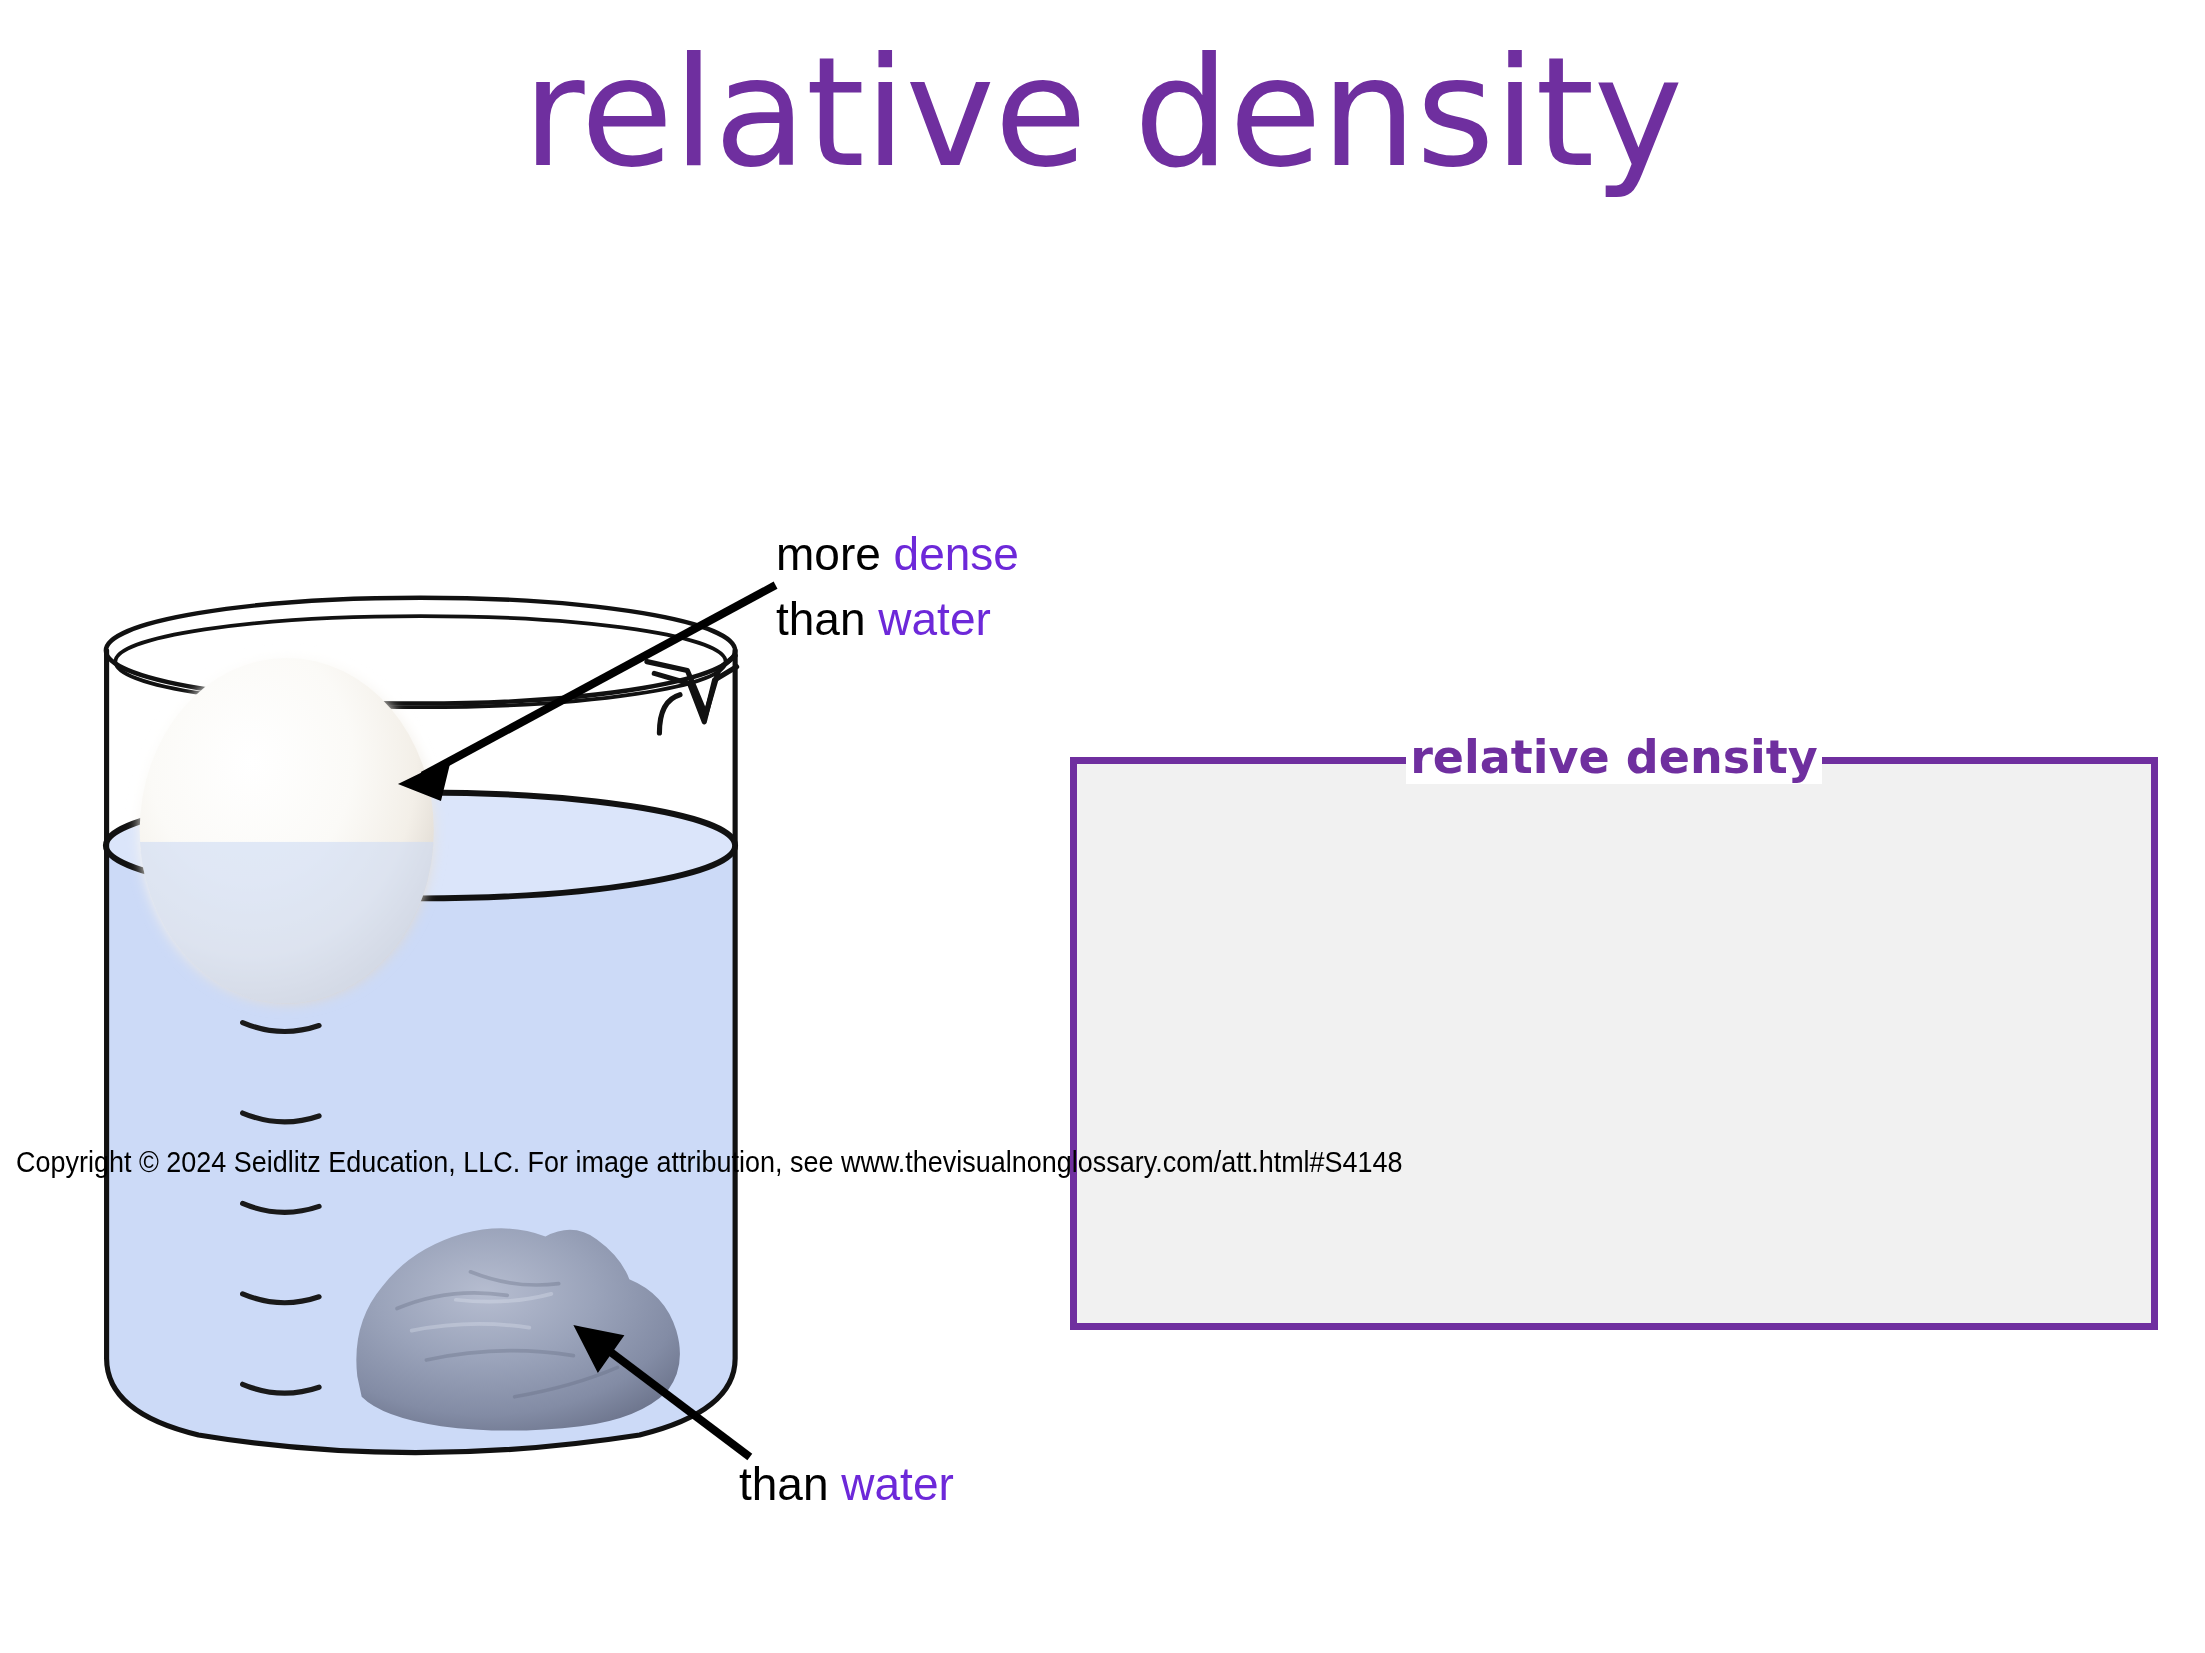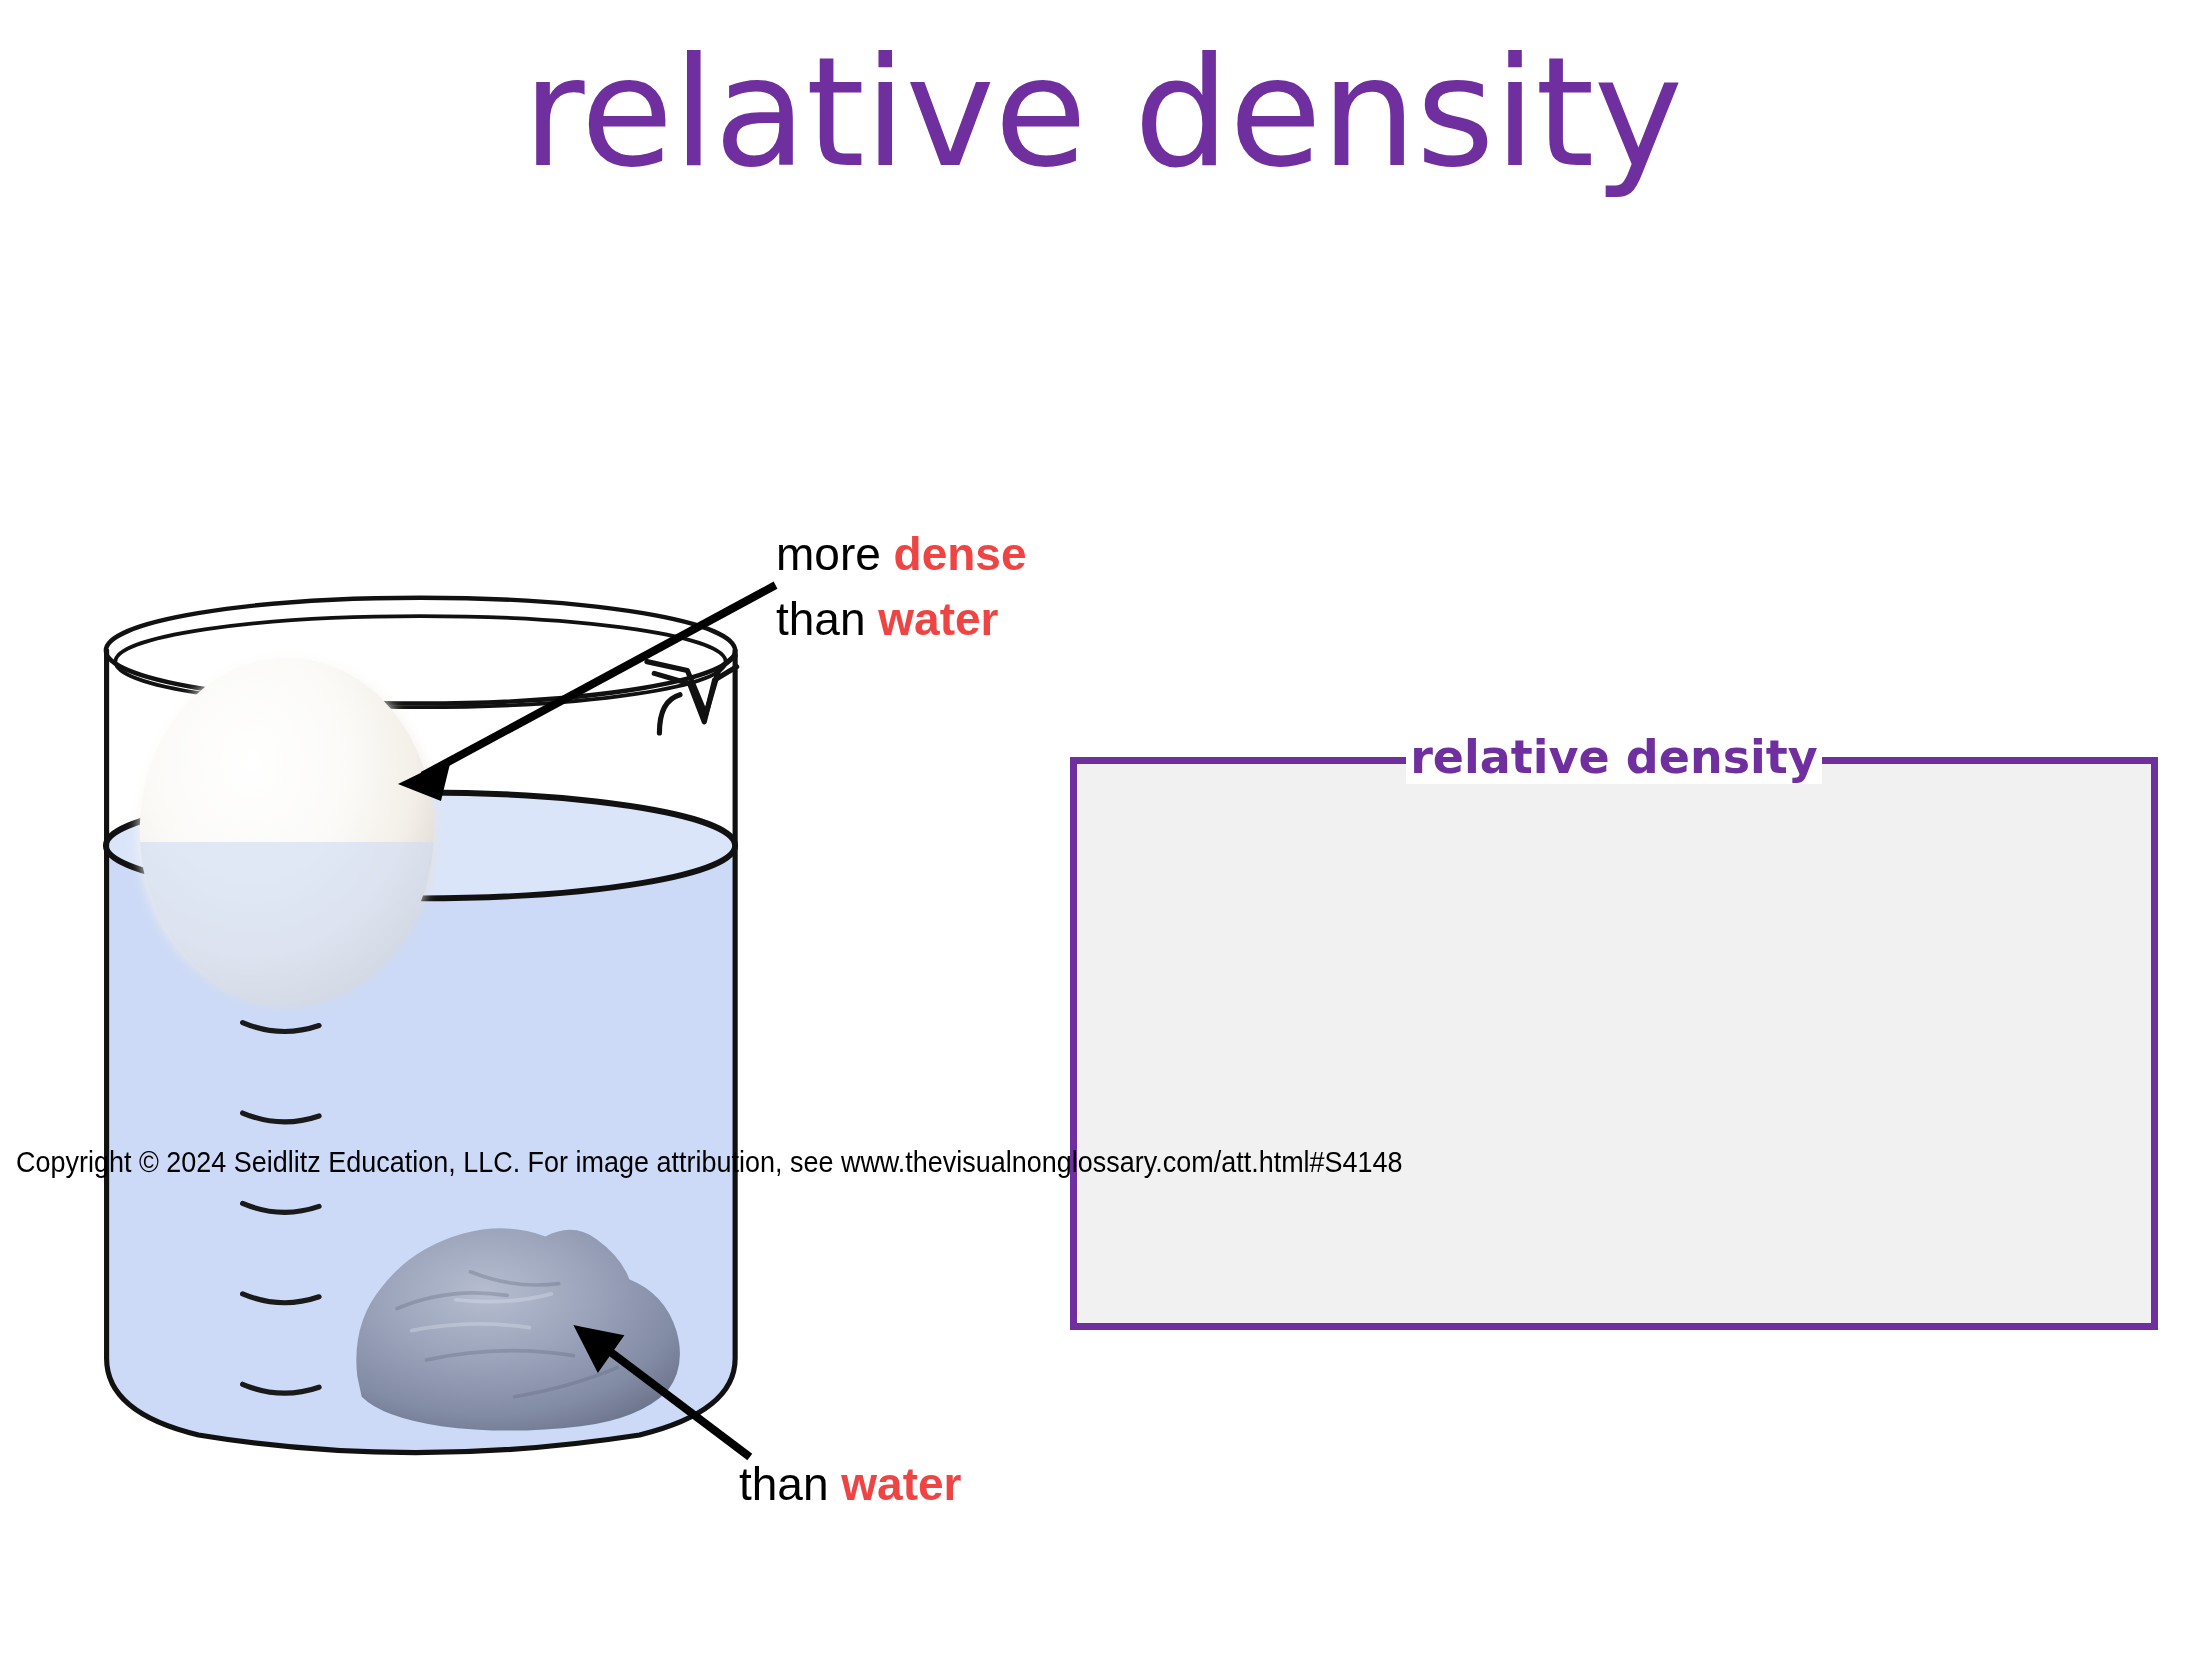--- a/index.html
+++ b/index.html
@@ -50,21 +50,21 @@
   #left-scene svg { display: block; }
 
   .callout {
     position: absolute;
     font-size: 46px;
     line-height: 65px;
     color: #000000;
     white-space: nowrap;
     font-family: "Liberation Sans", sans-serif;
   }
-  .callout b { color: #ef4444; font-weight: bold; }
+  .callout b { color: #6d28d9; font-weight: normal; }
 
   #callout-top {
     left: 776px;
     top: 522px;
   }
   #callout-bottom {
     left: 739px;
     top: 1452px;
   }
 

